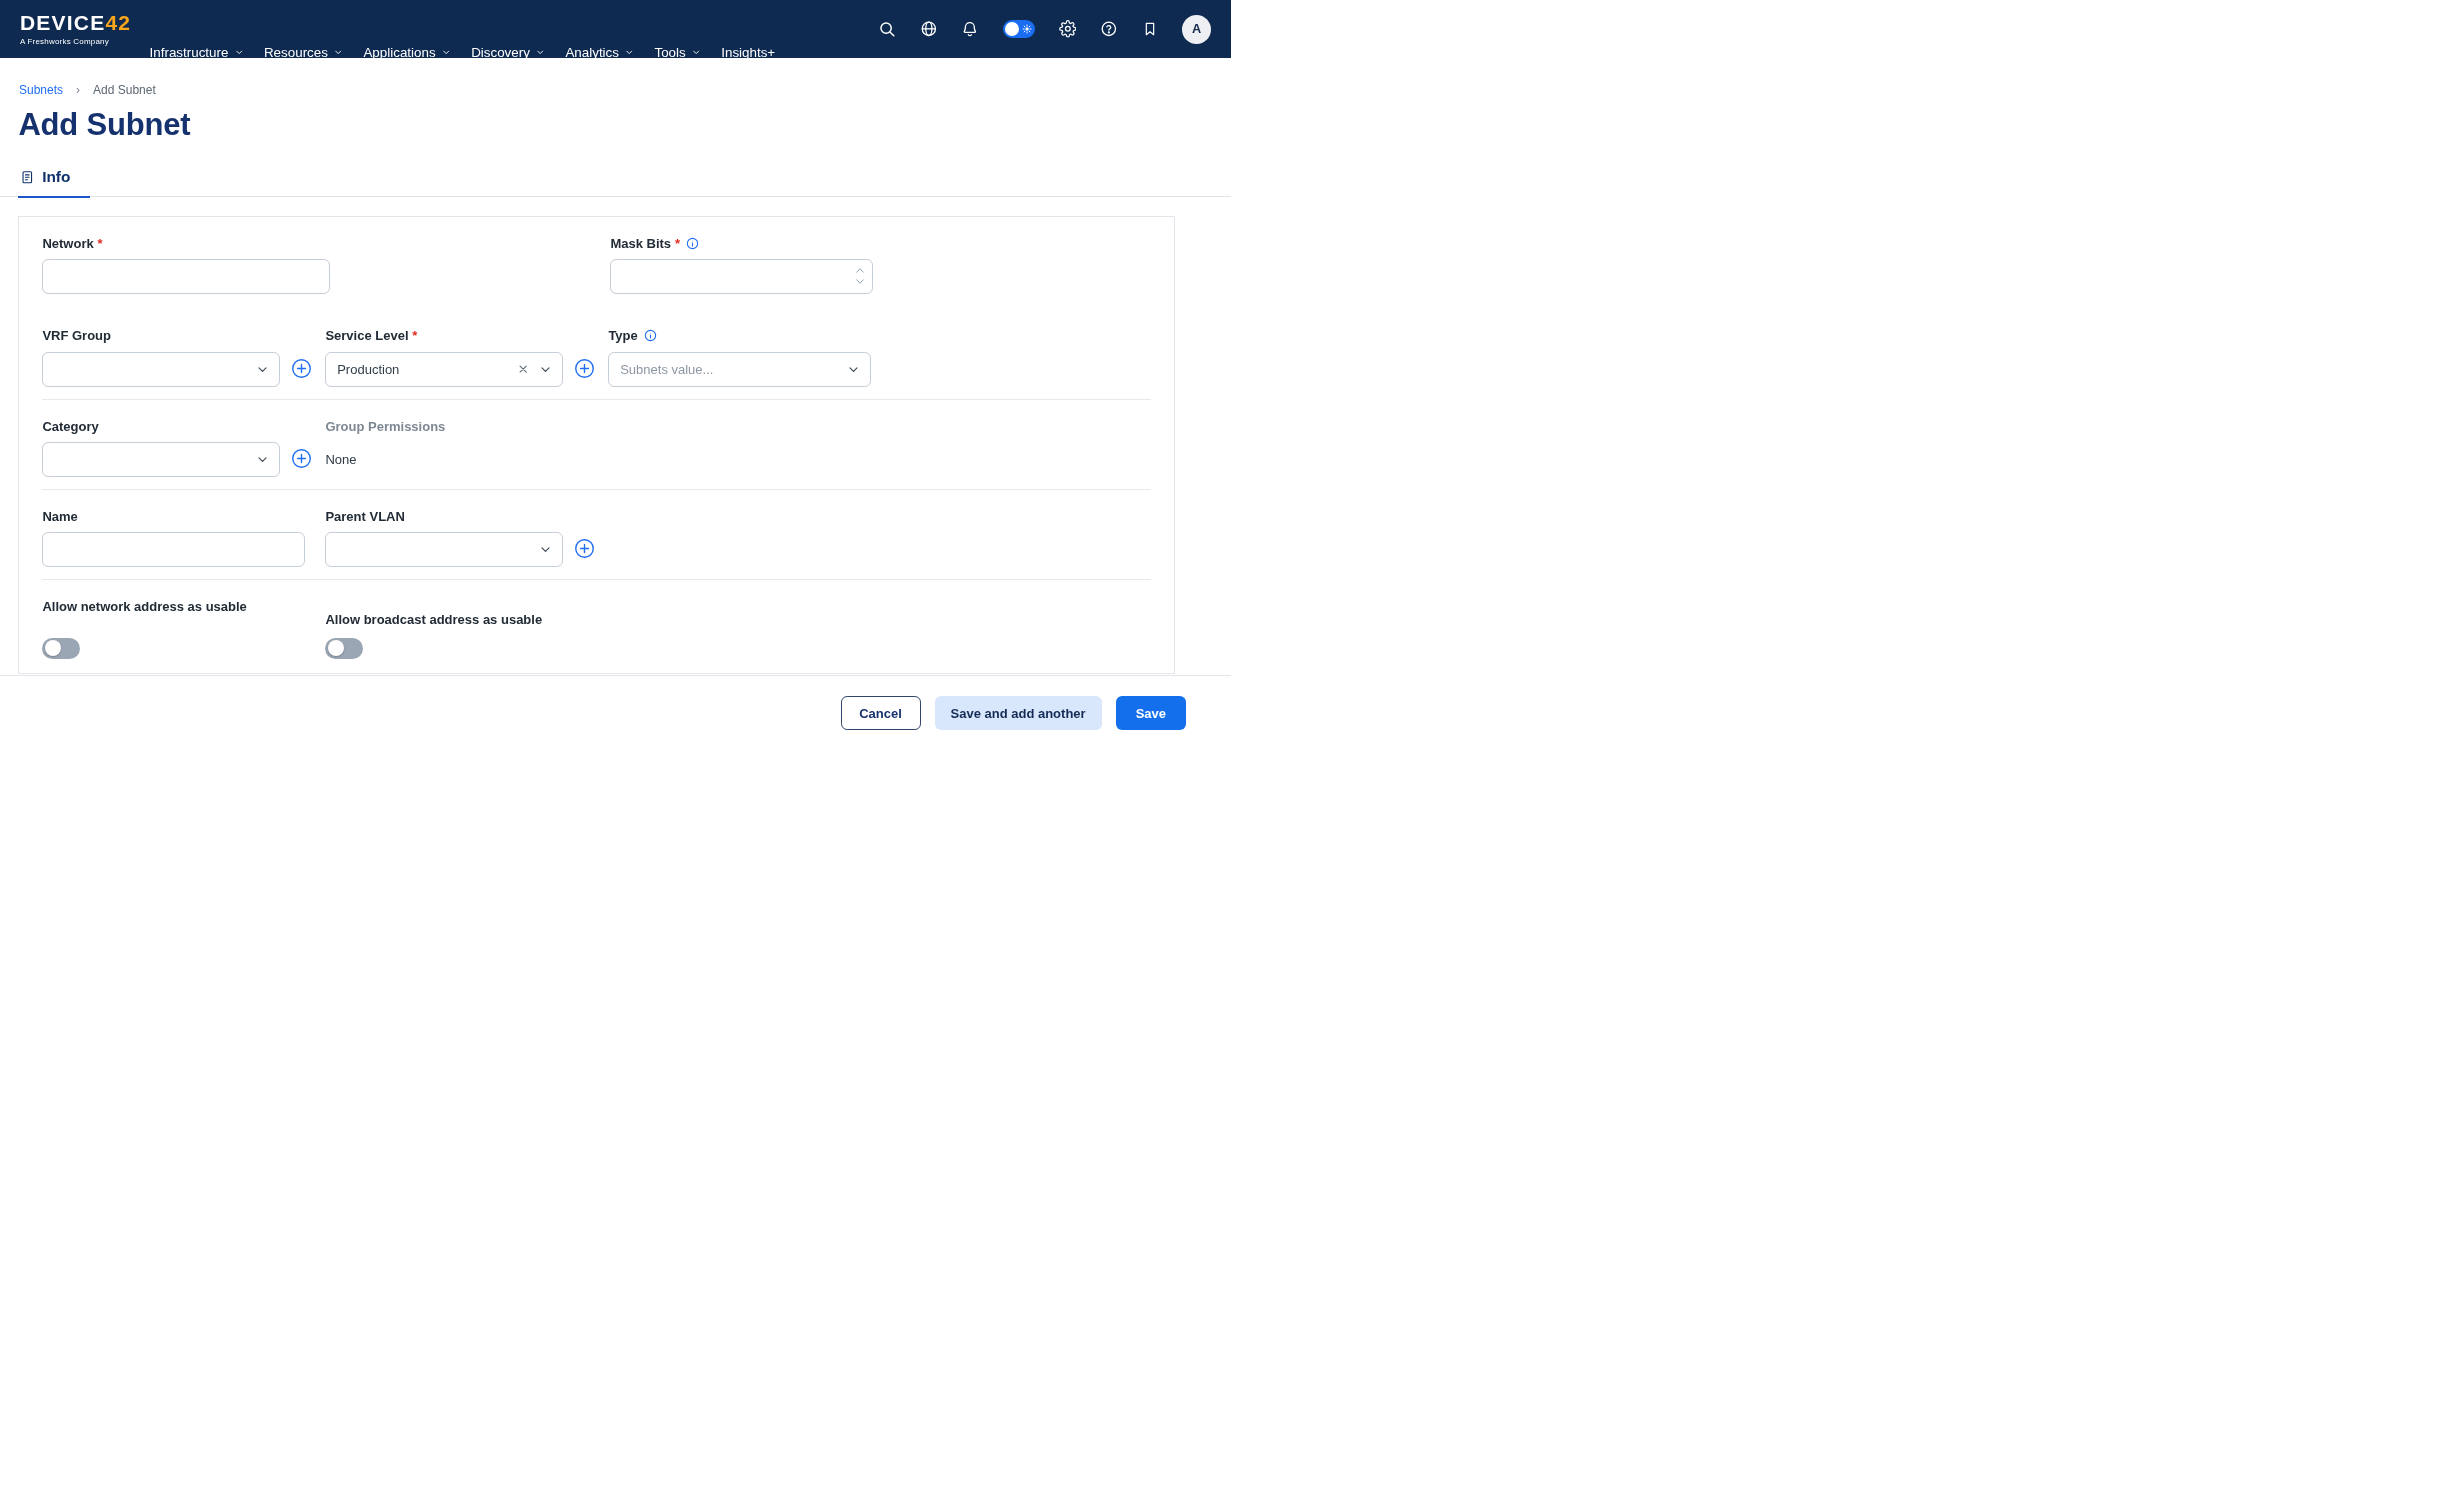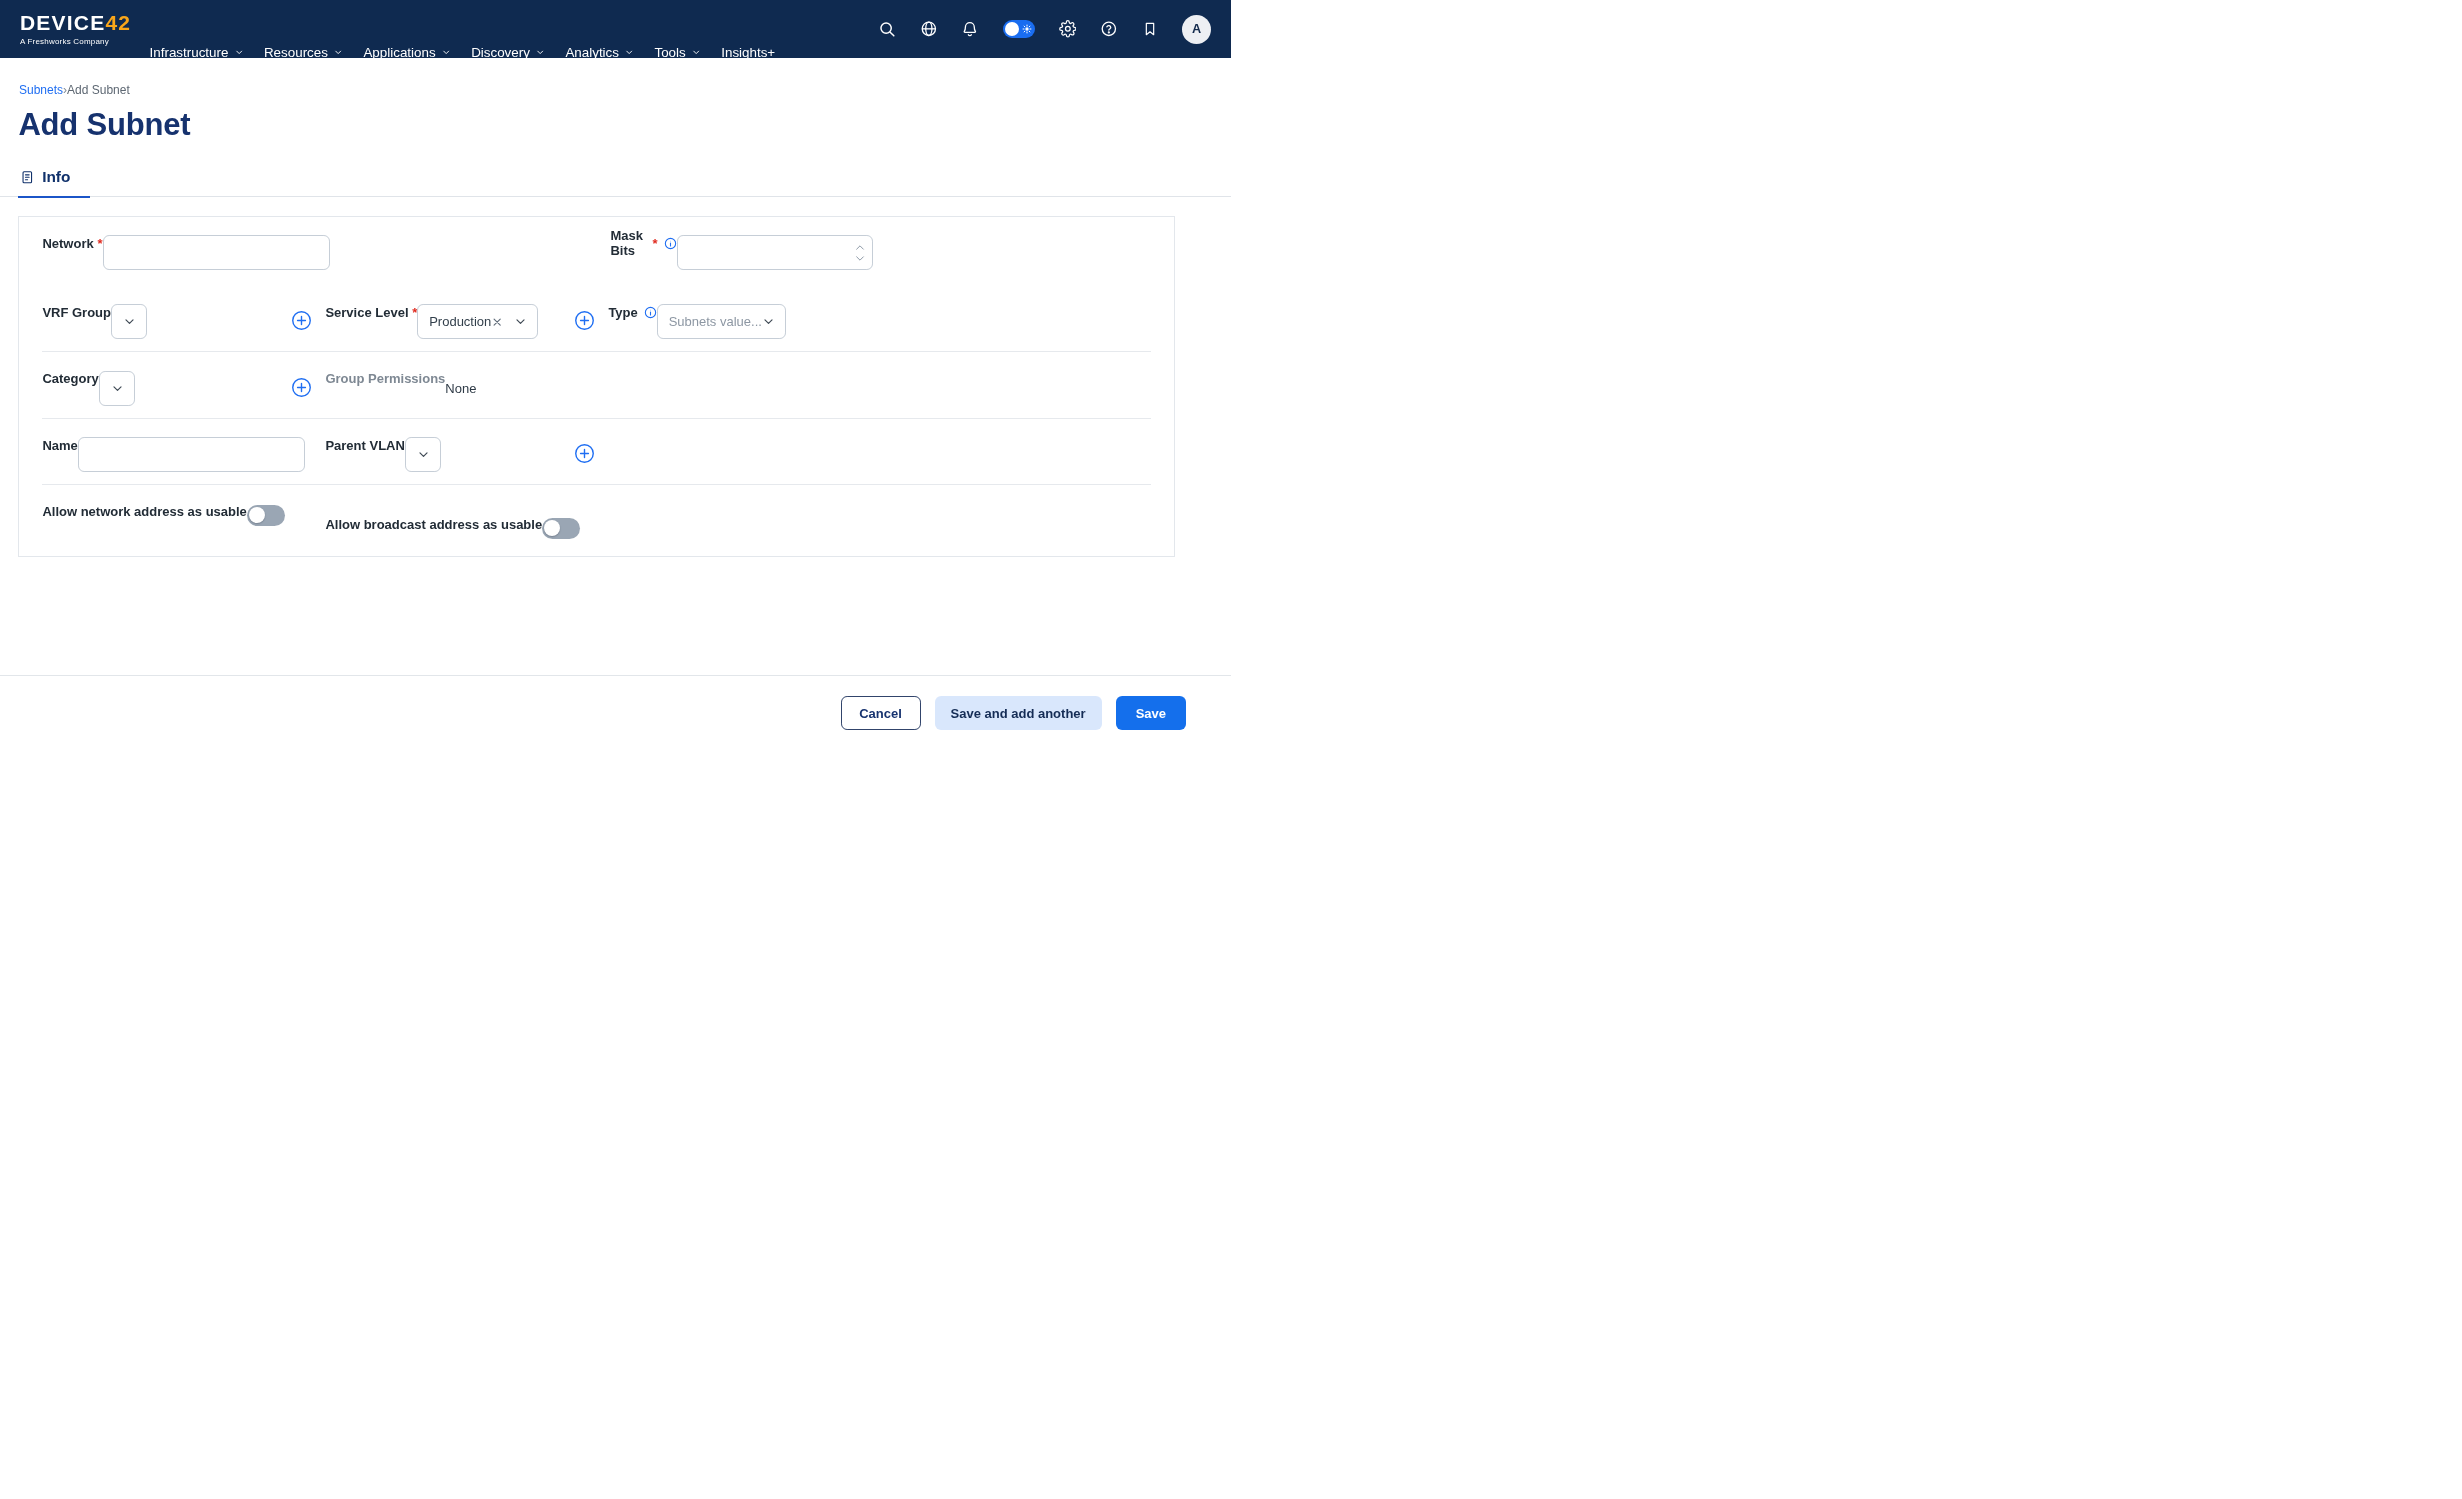--- a/index.html
+++ b/index.html
@@ -17,38 +17,38 @@
   .nav-item { display: flex; align-items: center; gap: 6.1px; color: #fff; font-size: 13.4px; font-weight: 500; height: 100%; position: relative; cursor: pointer; white-space: nowrap; }
   .nav-item.active::after { content: ""; position: absolute; left: 0; right: 0; bottom: 11.5px; height: 1.5px; background: #fff; border-radius: 0.8px; }
   .nav-right { margin-left: auto; display: flex; align-items: center; gap: 24px; }
   .icon-btn { background: none; border: none; color: #fff; display: flex; align-items: center; cursor: pointer; padding: 0; }
   .theme-toggle { width: 31.5px; height: 17.7px; border-radius: 9.2px; background: #1a6df0; position: relative; cursor: pointer; flex-shrink: 0; }
   .theme-knob { position: absolute; left: 1.5px; top: 1.5px; width: 14.6px; height: 14.6px; border-radius: 50%; background: #fff; }
   .theme-sun { position: absolute; right: 3.1px; top: 3.8px; }
   .avatar { width: 29px; height: 29px; border-radius: 50%; background: #edeff3; color: #12294c; font-weight: 700; font-size: 12.7px; display: flex; align-items: center; justify-content: center; cursor: pointer; }
 
   
-  .breadcrumb { margin: 24.6px 0 0 19px; font-size: 12px; display: flex; align-items: center; gap: 0; height: 14.6px; }
+  .breadcrumb { margin: 24.6px 0 0 19px; font-size: 12px; display: flex; align-items: center; gap: 13px; height: 14.6px; }
   .crumb-link { color: #1f6ef2; cursor: pointer; }
   .crumb-sep { color: #7f8a95; }
   .crumb-current { color: #5d6772; }
   .page-title { margin: 10.8px 0 0 18.4px; font-size: 31px; line-height: 34px; font-weight: 800; color: #16326e; letter-spacing: -0.2px; }
   .tabbar { margin-top: 15.4px; height: 40px; padding-left: 18.4px; border-bottom: 0.8px solid #e0e4e9; display: flex; }
   .tab { display: flex; align-items: center; gap: 7.7px; padding: 0 20px 0 1.5px; position: relative; color: #10316b; cursor: pointer; }
   .tab-label { font-size: 15.4px; font-weight: 700; }
   .tab.active::after { content: ""; position: absolute; left: 0; right: 0; bottom: -1.5px; height: 2.3px; background: #1b55c8; }
 
   
   .card { margin: 18.4px 56px 0 18.4px; border: 0.8px solid #e3e7ec; background: #fff; }
   .row { display: flex; padding: 18.4px 23px 12.3px 23px; }
   .row.r1 { padding: 18.4px 23px 20px 23px; }
   .row.r2 { padding: 14px 23px 12.3px 23px; }
   .row.r5 { padding: 18.4px 23px 14px 23px; }
   .divider { height: 0.8px; background: #e6e9ed; margin: 0 23px; }
-  .field { display: flex; flex-direction: row; }
+  .field { display: flex; flex-direction: column; }
   .label-line { display: flex; align-items: center; margin-bottom: 7.7px; height: 16px; }
   .flabel { font-size: 13px; font-weight: 600; color: #222c36; }
   .flabel.gray { color: #7e8893; }
   .req { color: #e02b20; margin-left: 3.8px; font-weight: 700; font-size: 13px; }
   .info-ic { margin-left: 6.1px; display: flex; cursor: pointer; }
   .w375 { width: 288px; } .w342 { width: 263px; } .w310 { width: 238px; }
   .mask-offset { margin-left: 280px; }
   .col { width: 283px; display: flex; align-items: flex-end; flex-shrink: 0; }
   .plus-btn { background: none; border: none; padding: 0; margin: 0 0 7.7px 10.8px; cursor: pointer; display: flex; }
   .text-input { height: 35px; border: 0.8px solid #c6ced7; border-radius: 6.1px; padding: 0 10.8px; font-size: 13px; color: #323f4b; font-family: inherit; width: 100%; outline: none; background: #fff; }

